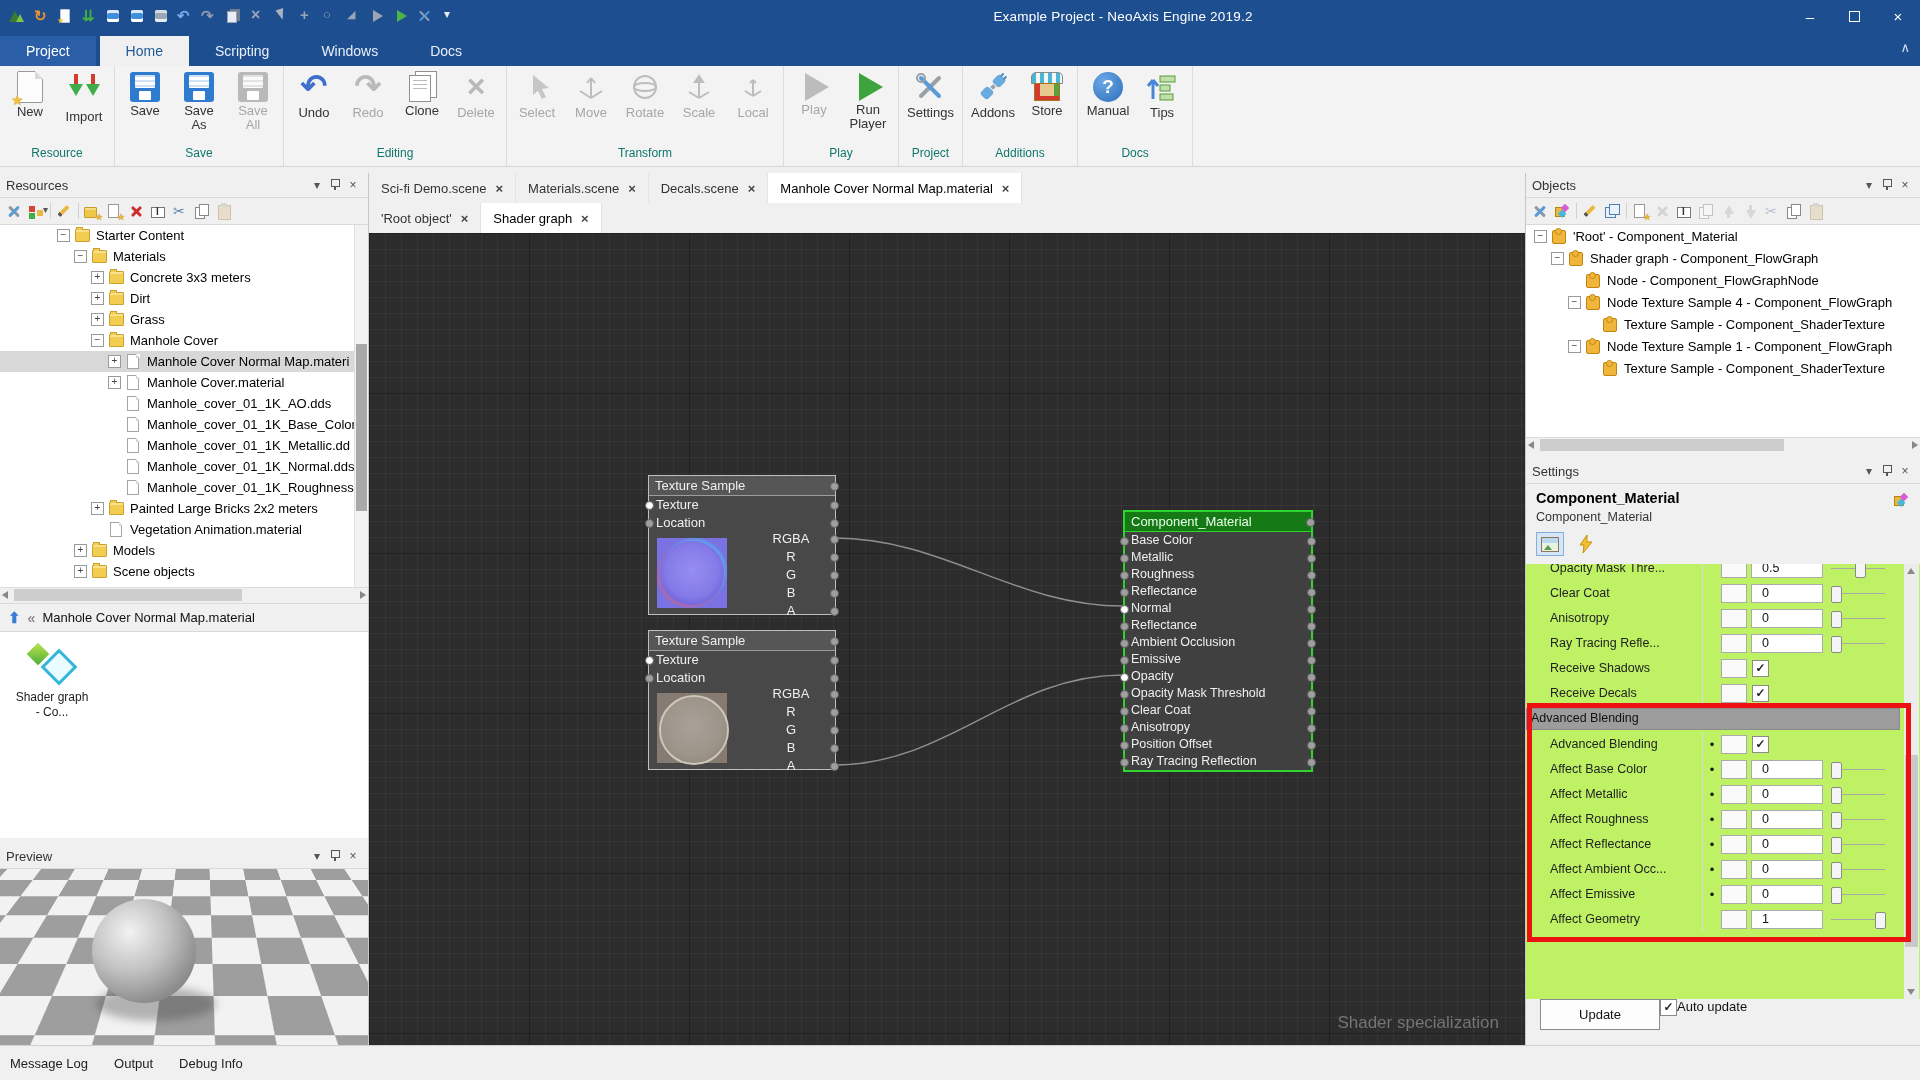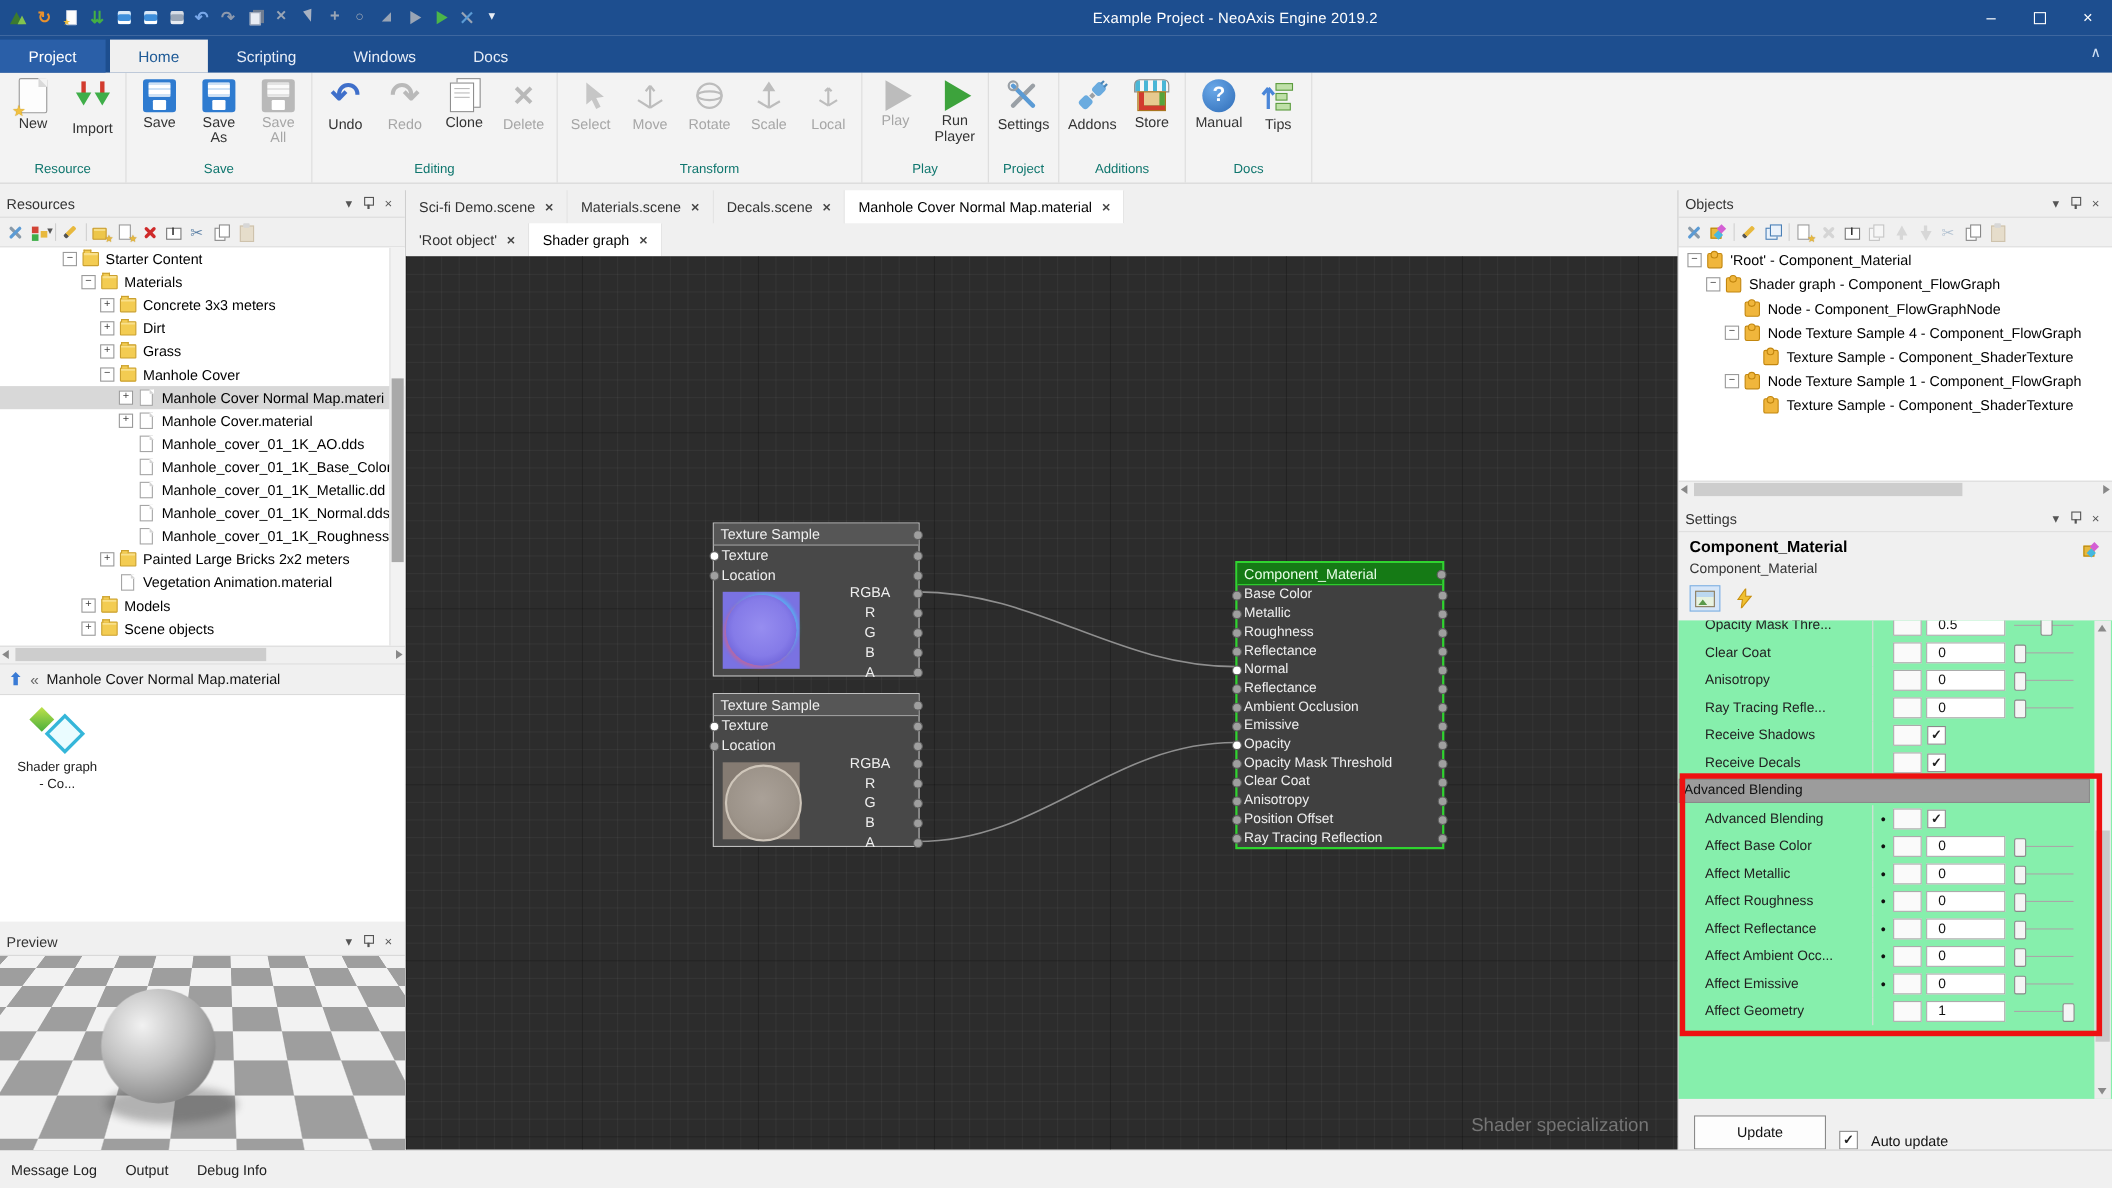--- a/index.html
+++ b/index.html
@@ -228,39 +228,39 @@
   
   .sethead{padding:6px 10px 2px 10px;background:#f0f0f0;position:relative}
   .setname{font-weight:700;font-size:14.5px;color:#000}
   .setsub{font-size:12.5px;color:#333;margin-top:4px}
   .headcomp{position:absolute;right:10px;top:8px}
   .seticons{display:flex;gap:8px;padding:8px 0 6px 0}
   .sicobtn{width:26px;height:22px;display:flex;align-items:center;justify-content:center;border:1px solid transparent}
   .sicobtn.sel{background:#d6e6f8;border-color:#7fb0e0}
   .imgico{width:16px;height:13px;background:linear-gradient(180deg,#bcd8f0 0 5px,#e8f2e0 5px);border:1px solid #8a7a5a;position:relative}
   .imgico::before{content:"";position:absolute;left:2px;bottom:1px;border-left:4px solid transparent;border-right:4px solid transparent;border-bottom:5px solid #5a9a4a}
-  .propgrid{position:relative;flex:1;overflow:hidden;background:#86efac;padding-right:20px}
+  .propgrid{position:relative;flex:1;overflow:hidden;background:#bef264;padding-right:20px}
   .prow.clip{margin-top:-8px}
   .prowline{height:25px;display:flex;align-items:center}
   .plabel{width:152px;flex:0 0 auto;padding-left:24px;font-size:12.5px;color:#222;white-space:nowrap;overflow:hidden;border-right:1px solid #dcdcdc;line-height:25px;height:25px}
   .pbullet{width:14px;text-align:center;font-size:13px;color:#111;flex:0 0 auto;margin-left:2px}
   .pcolorbox{width:24px;height:17px;background:#fafafa;border:1px solid #ababab;flex:0 0 auto;margin-left:2px}
   .pcheckbox{width:15px;height:15px;background:#fff;border:1px solid #8a8a8a;margin-left:5px;font-size:12px;line-height:14px;text-align:center;color:#222;font-weight:700;flex:0 0 auto}
   .pvaluebox{width:60px;height:17px;background:#fff;border:1px solid #ababab;margin-left:4px;font-size:12.5px;padding-left:10px;line-height:17px;flex:0 0 auto;color:#111}
   .pslider{width:58px;height:17px;position:relative;margin-left:6px;flex:0 0 auto}
   .pslider::before{content:"";position:absolute;left:2px;right:2px;top:8px;height:1px;background:#a8a8a8}
   .pthumb{position:absolute;top:1px;width:9px;height:15px;background:#f5f5f5;border:1px solid #8a8a8a;border-radius:2px;left:calc(2px + var(--pos,0)*44px)}
   .pgroupbar{height:20px;background:#9c9c9c;border:1px solid #8a8a8a;color:#111;font-size:12.5px;line-height:19px;padding-left:4px;margin:2px 0}
   .redrect{position:absolute;left:1px;top:139px;width:calc(100% - 20px);height:229px;border:5px solid #ee1111;pointer-events:none;z-index:5}
   .setscroll{position:absolute;right:1px;top:0;bottom:0;width:15px;background:#ececec}
   .setscroll .sthumb{position:absolute;left:1px;right:1px;top:44%;height:44%;background:#c9c9c9}
   .sarw{position:absolute;left:3px;width:0;height:0}
   .sarw.up{top:4px;border-bottom:6px solid #8a8a8a;border-left:4.5px solid transparent;border-right:4.5px solid transparent}
   .sarw.down{bottom:4px;border-top:6px solid #8a8a8a;border-left:4.5px solid transparent;border-right:4.5px solid transparent}
-  .updrow{height:46px;display:flex;align-items:flex-end;gap:12px;padding-left:14px;background:#f0f0f0}
+  .updrow{height:46px;display:flex;align-items:flex-start;padding-left:14px;background:#f0f0f0}
   .updbtn{width:118px;height:29px;background:#fdfdfd;border:1px solid #8a8a8a;font-size:13px;color:#111;display:flex;align-items:center;justify-content:center}
   .aulabel{font-size:13px;color:#111}
   .splitter{height:6px;background:#f0f0f0;flex:0 0 auto}
 </style>
 </head>
 <body>
 
 <div class="app">
 
   <div class="titlebar">

